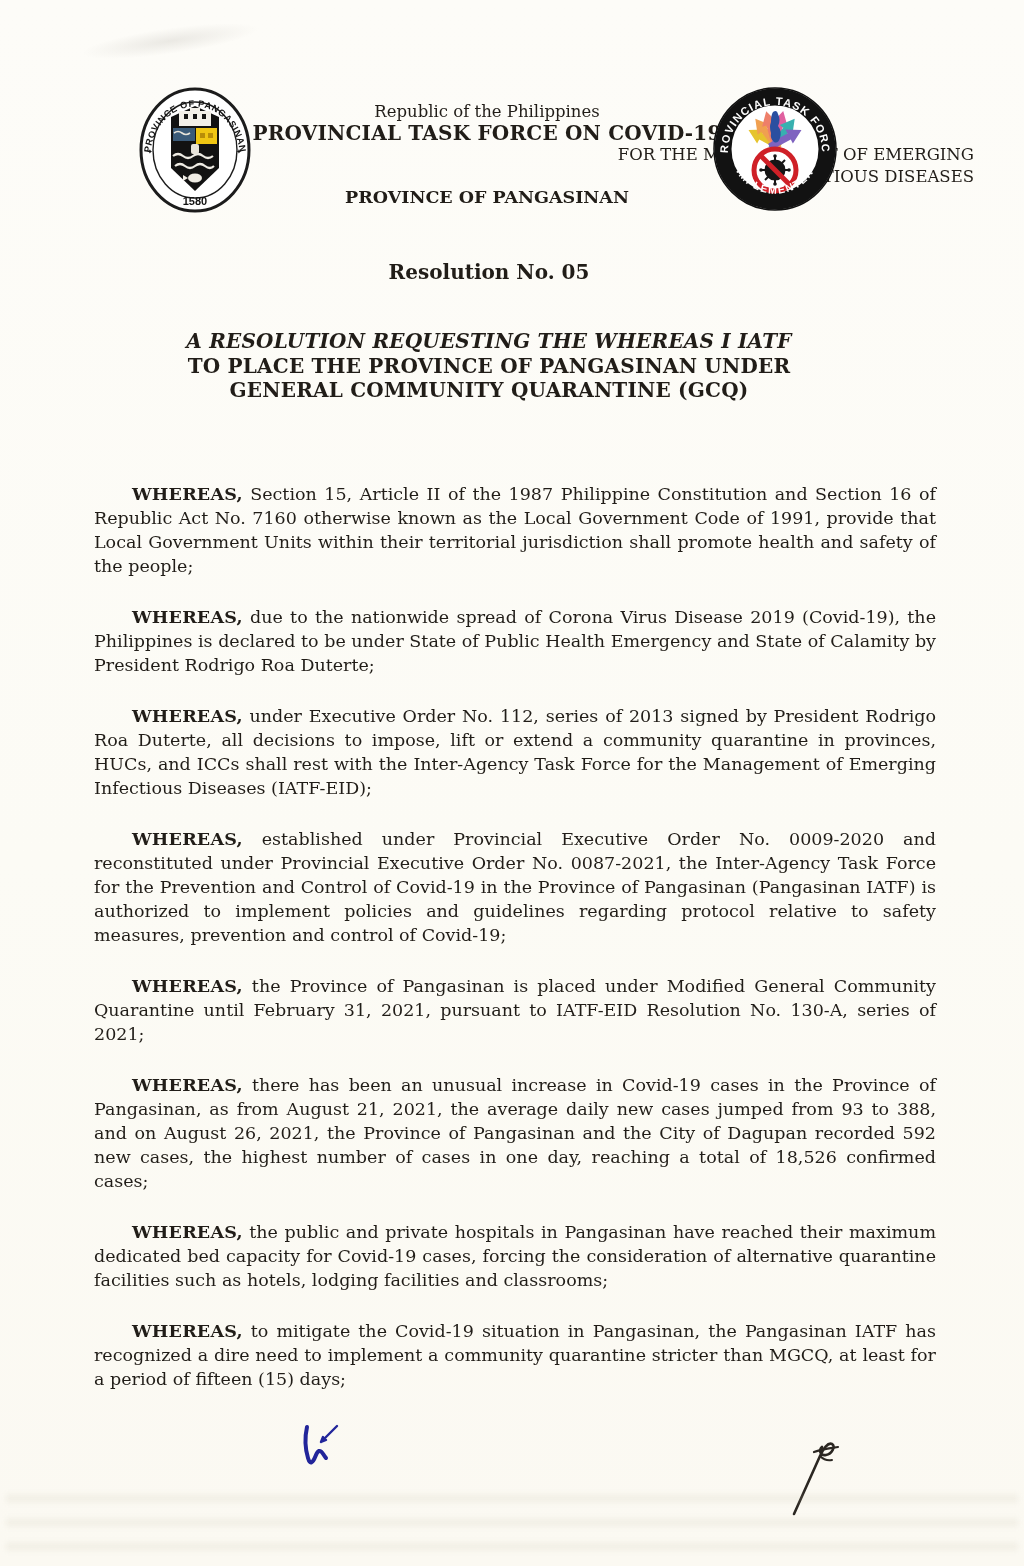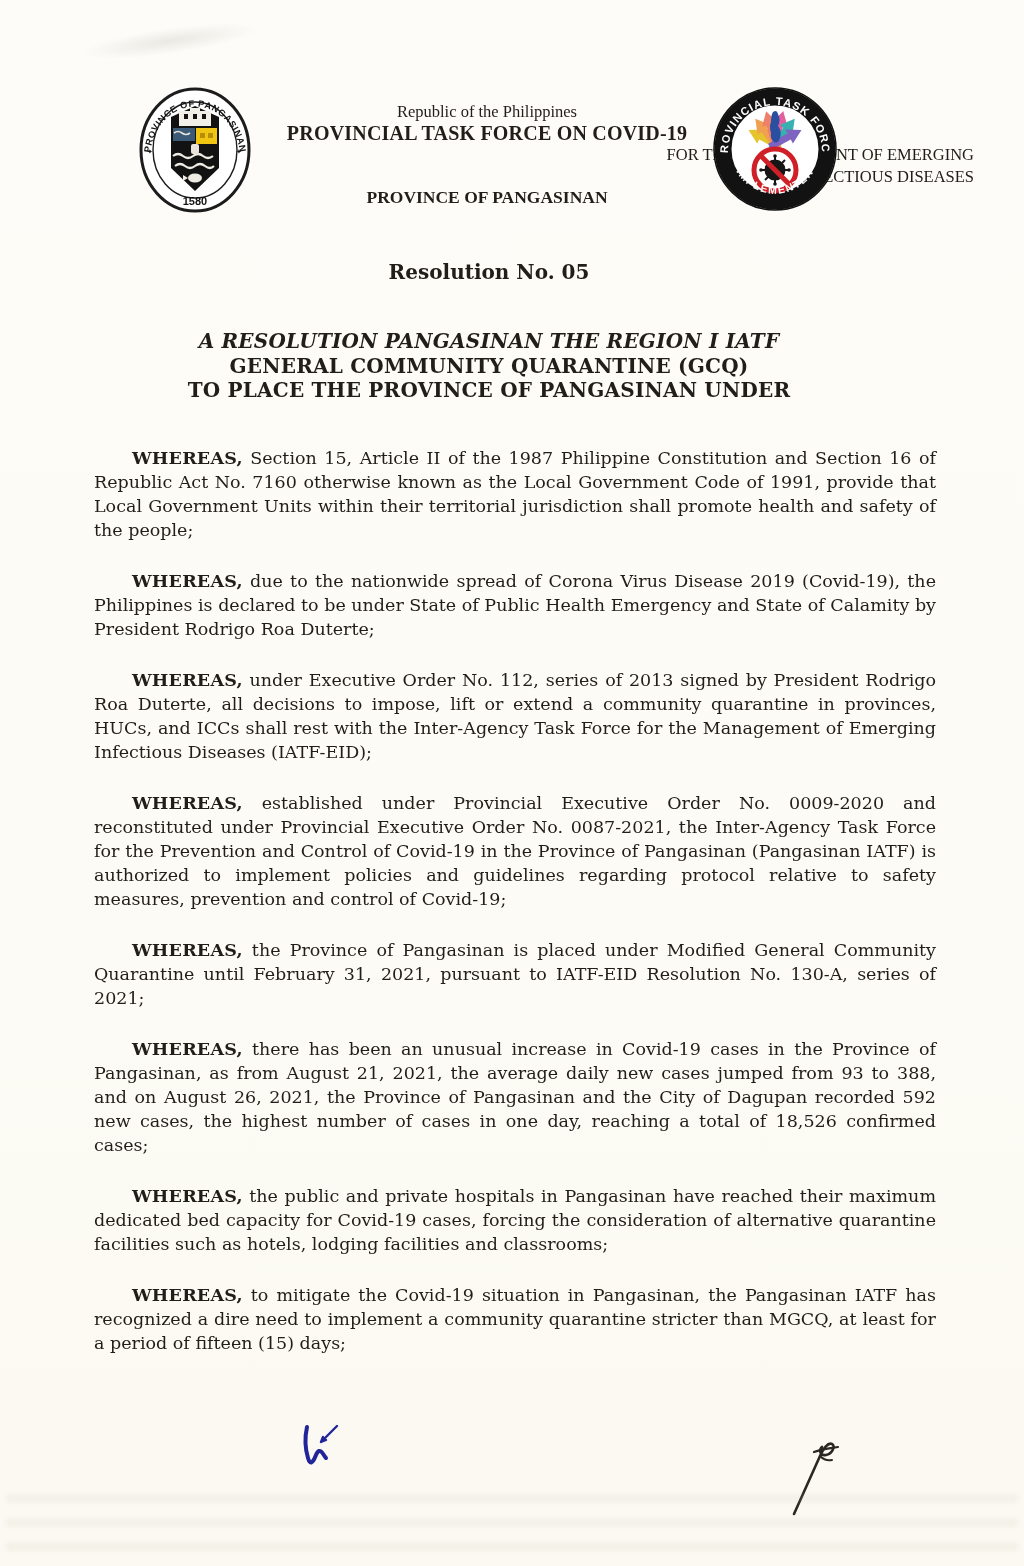--- a/index.html
+++ b/index.html
@@ -10,41 +10,41 @@
     background:linear-gradient(180deg,#fdfcf8 0%,#fcfbf5 55%,#fbf9f2 100%);
     overflow:hidden;
     font-family:"DejaVu Serif", serif;
     color:#211d18;
   }
   
   .seal-left{position:absolute;left:138px;top:86px;width:114px;height:128px;}
   .seal-right{position:absolute;left:712px;top:86px;width:126px;height:126px;}
   .head-text{
     position:absolute;left:0;top:101px;width:974px;
-    text-align:center;line-height:21.5px;font-family:Liberation Serif, serif;
+    text-align:center;line-height:21.5px;
   }
   .h-l1{font-size:16.5px;}
   .h-l2{font-size:20px;font-weight:bold;letter-spacing:.2px;}
   .h-l3,.h-l4{font-size:16.5px;text-align:right;}
   .h-l5{font-size:17.5px;font-weight:bold;}
   
   .res-no{
     position:absolute;left:0;top:260px;width:978px;
     text-align:center;font-weight:bold;font-size:20px;line-height:25px;
   }
   
   .res-title{
     position:absolute;left:0;top:329px;width:978px;
     text-align:center;font-weight:bold;font-size:20px;line-height:24.5px;
     letter-spacing:.2px;
   }
   .res-title .t-italic{font-style:italic;}
   
   .body-text{
-    position:absolute;left:94px;top:446px;width:842px;
+    position:absolute;left:94px;top:482px;width:842px;
     font-size:17.5px;line-height:24px;text-align:justify;
   }
   .body-text p{margin:0 0 27px 0;text-indent:38px;}
   .body-text b{letter-spacing:.2px;}
   
   .initial-blue{position:absolute;left:297px;top:1420px;width:46px;height:56px;}
   .initial-black{position:absolute;left:786px;top:1432px;width:56px;height:86px;}
   
   .bleed{
     position:absolute;left:6px;right:6px;top:1494px;height:62px;
@@ -150,23 +150,23 @@
     <text font-family="Liberation Sans, sans-serif" font-size="10.5" font-weight="bold" fill="#ffffff" letter-spacing="1.6">
       <textPath href="#tfBottom" startOffset="50%" text-anchor="middle">IMPLEMENTER</textPath>
     </text>
   </svg>
 
   <div class="res-no">
     <div>Resolution No. 05</div>
   </div>
 
   <div class="res-title">
-    <div class="t-italic">A RESOLUTION PANGASINAN THE REGION I IATF</div>
+    <div class="t-italic">A RESOLUTION REQUESTING THE WHEREAS I IATF</div>
+    <div>TO PLACE THE PROVINCE OF PANGASINAN UNDER</div>
     <div>GENERAL COMMUNITY QUARANTINE (GCQ)</div>
-    <div>TO PLACE THE PROVINCE OF PANGASINAN UNDER</div>
   </div>
 
   <div class="body-text">
     <p><b>WHEREAS,</b> <span>Section 15, Article II of the 1987 Philippine Constitution and Section 16 of Republic Act No. 7160 otherwise known as the Local Government Code of 1991, provide that Local Government Units within their territorial jurisdiction shall promote health and safety of the people;</span></p>
     <p><b>WHEREAS,</b> <span>due to the nationwide spread of Corona Virus Disease 2019 (Covid-19), the Philippines is declared to be under State of Public Health Emergency and State of Calamity by President Rodrigo Roa Duterte;</span></p>
     <p><b>WHEREAS,</b> <span>under Executive Order No. 112, series of 2013 signed by President Rodrigo Roa Duterte, all decisions to impose, lift or extend a community quarantine in provinces, HUCs, and ICCs shall rest with the Inter-Agency Task Force for the Management of Emerging Infectious Diseases (IATF-EID);</span></p>
     <p><b>WHEREAS,</b> <span>established under Provincial Executive Order No. 0009-2020 and reconstituted under Provincial Executive Order No. 0087-2021, the Inter-Agency Task Force for the Prevention and Control of Covid-19 in the Province of Pangasinan (Pangasinan IATF) is authorized to implement policies and guidelines regarding protocol relative to safety measures, prevention and control of Covid-19;</span></p>
     <p><b>WHEREAS,</b> <span>the Province of Pangasinan is placed under Modified General Community Quarantine until February 31, 2021, pursuant to IATF-EID Resolution No. 130-A, series of 2021;</span></p>
     <p><b>WHEREAS,</b> <span>there has been an unusual increase in Covid-19 cases in the Province of Pangasinan, as from August 21, 2021, the average daily new cases jumped from 93 to 388, and on August 26, 2021, the Province of Pangasinan and the City of Dagupan recorded 592 new cases, the highest number of cases in one day, reaching a total of 18,526 confirmed cases;</span></p>
     <p><b>WHEREAS,</b> <span>the public and private hospitals in Pangasinan have reached their maximum dedicated bed capacity for Covid-19 cases, forcing the consideration of alternative quarantine facilities such as hotels, lodging facilities and classrooms;</span></p>

